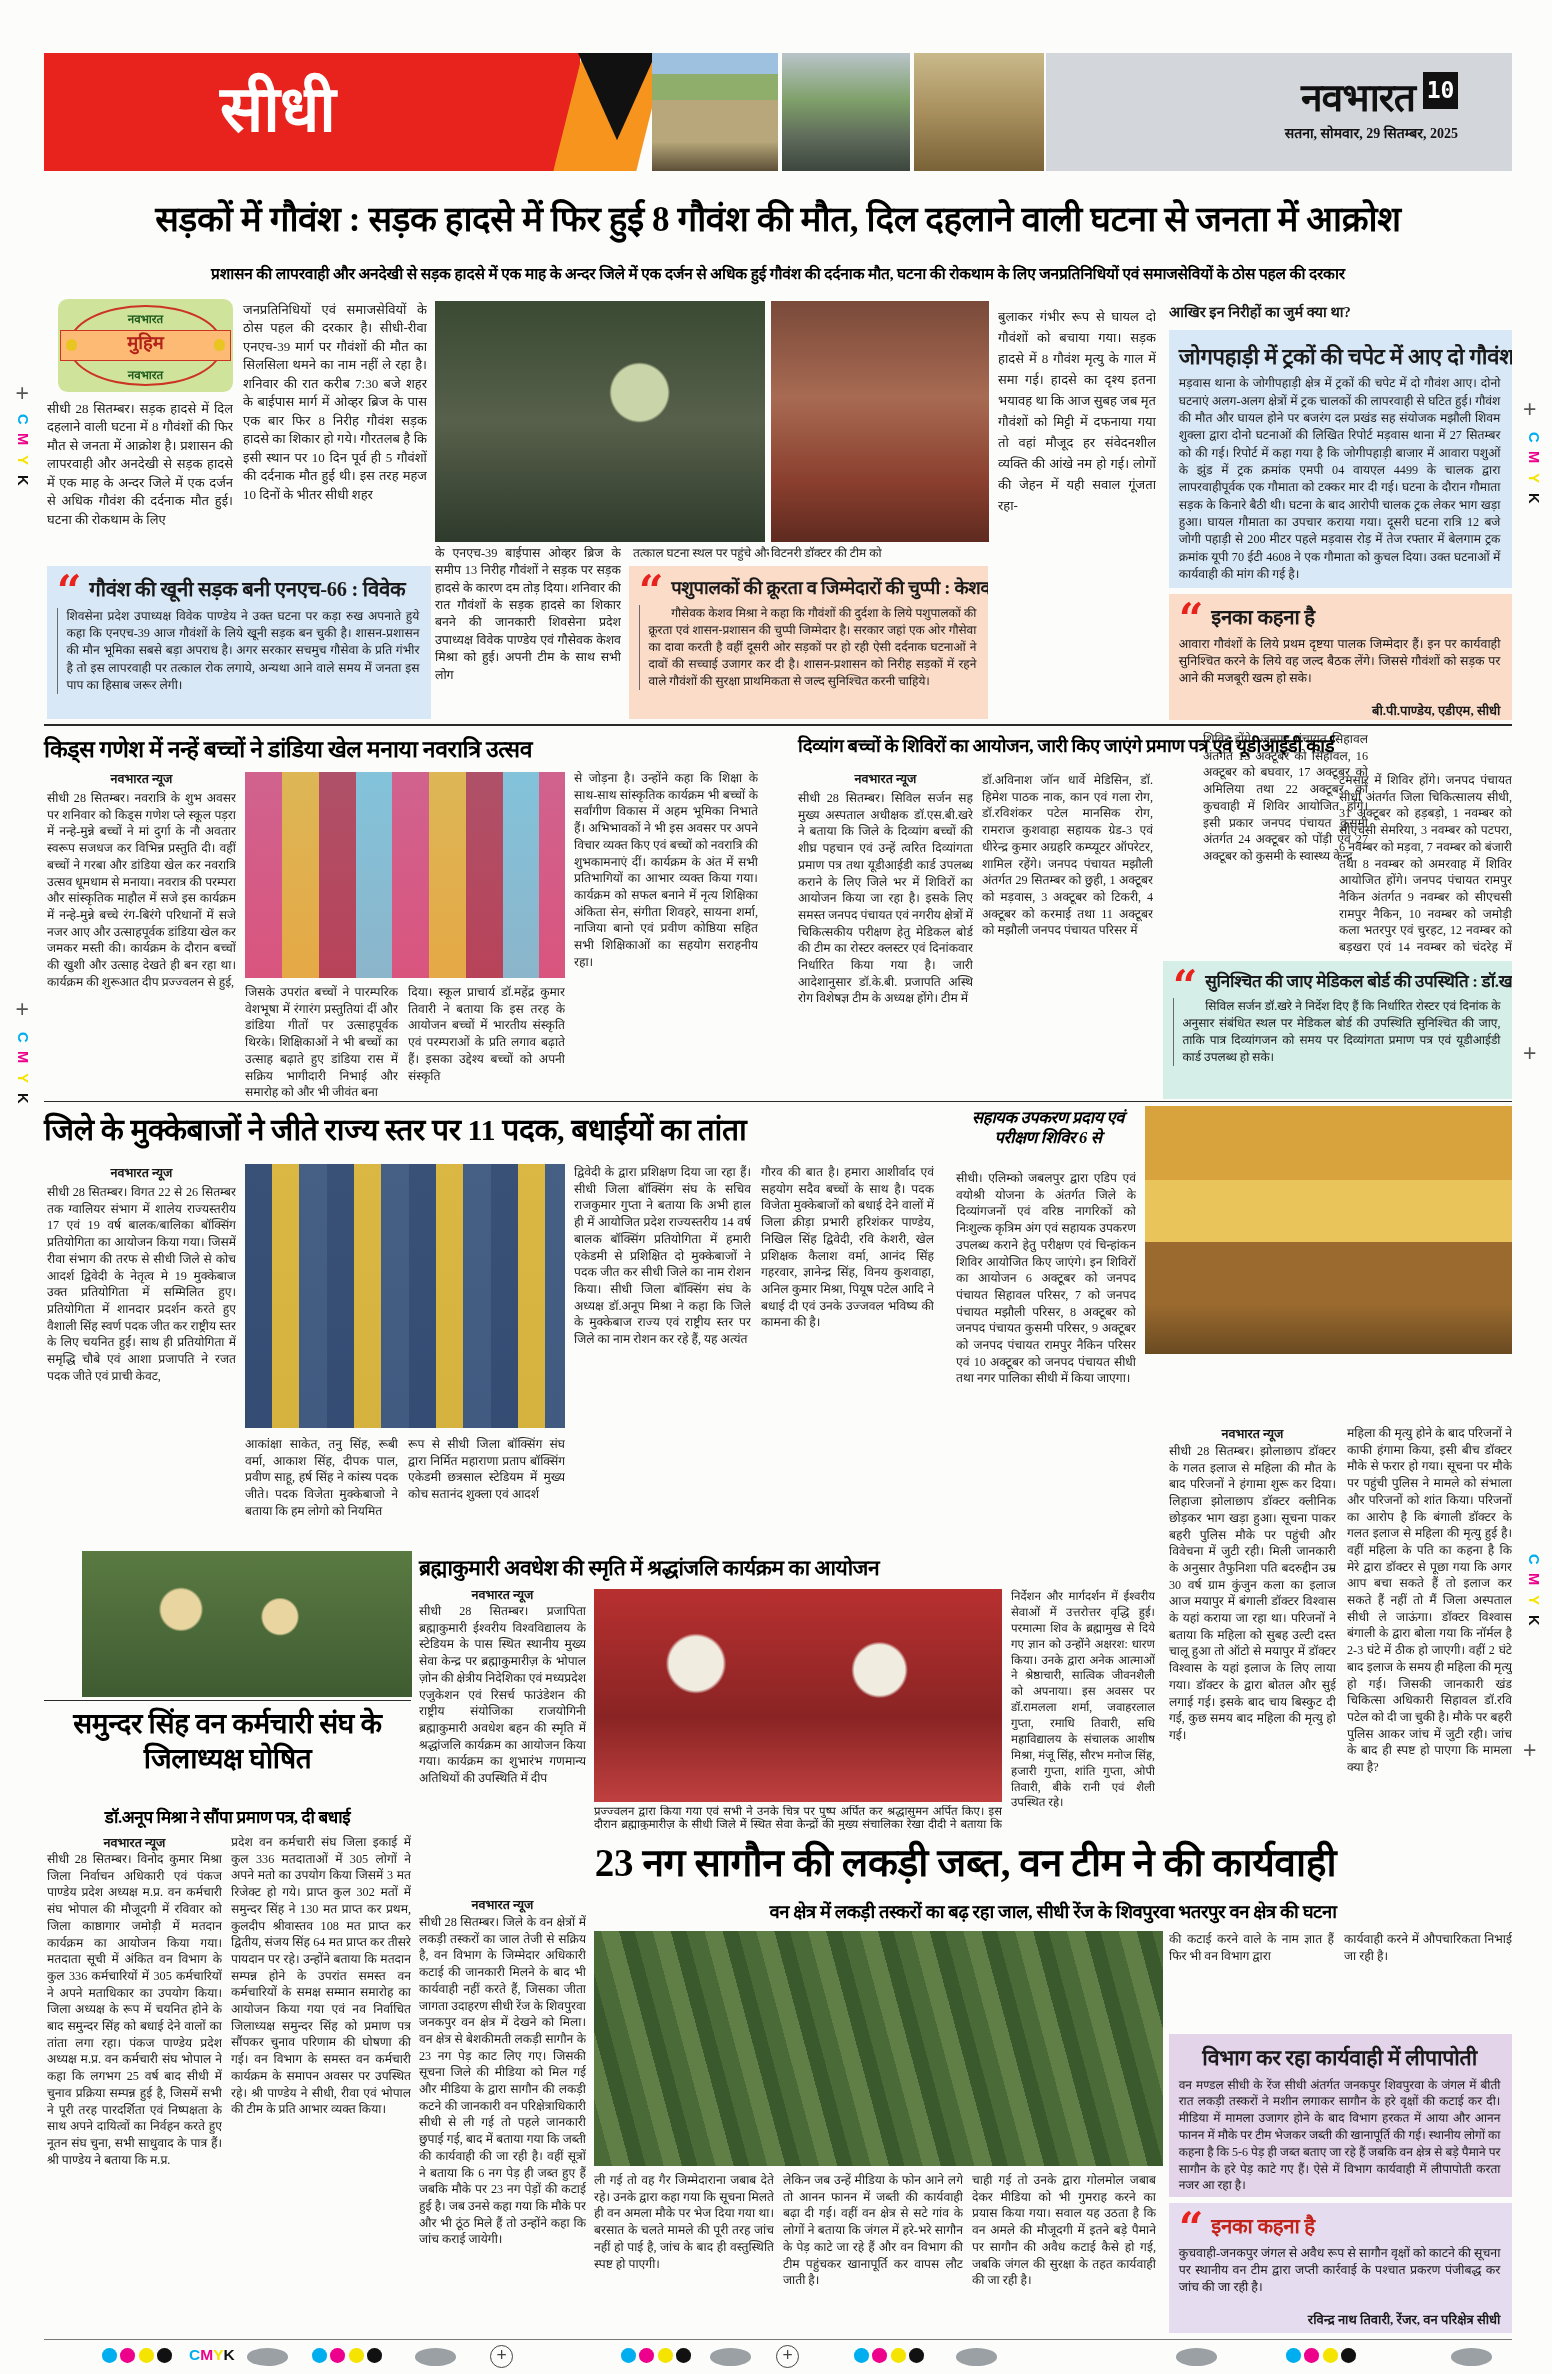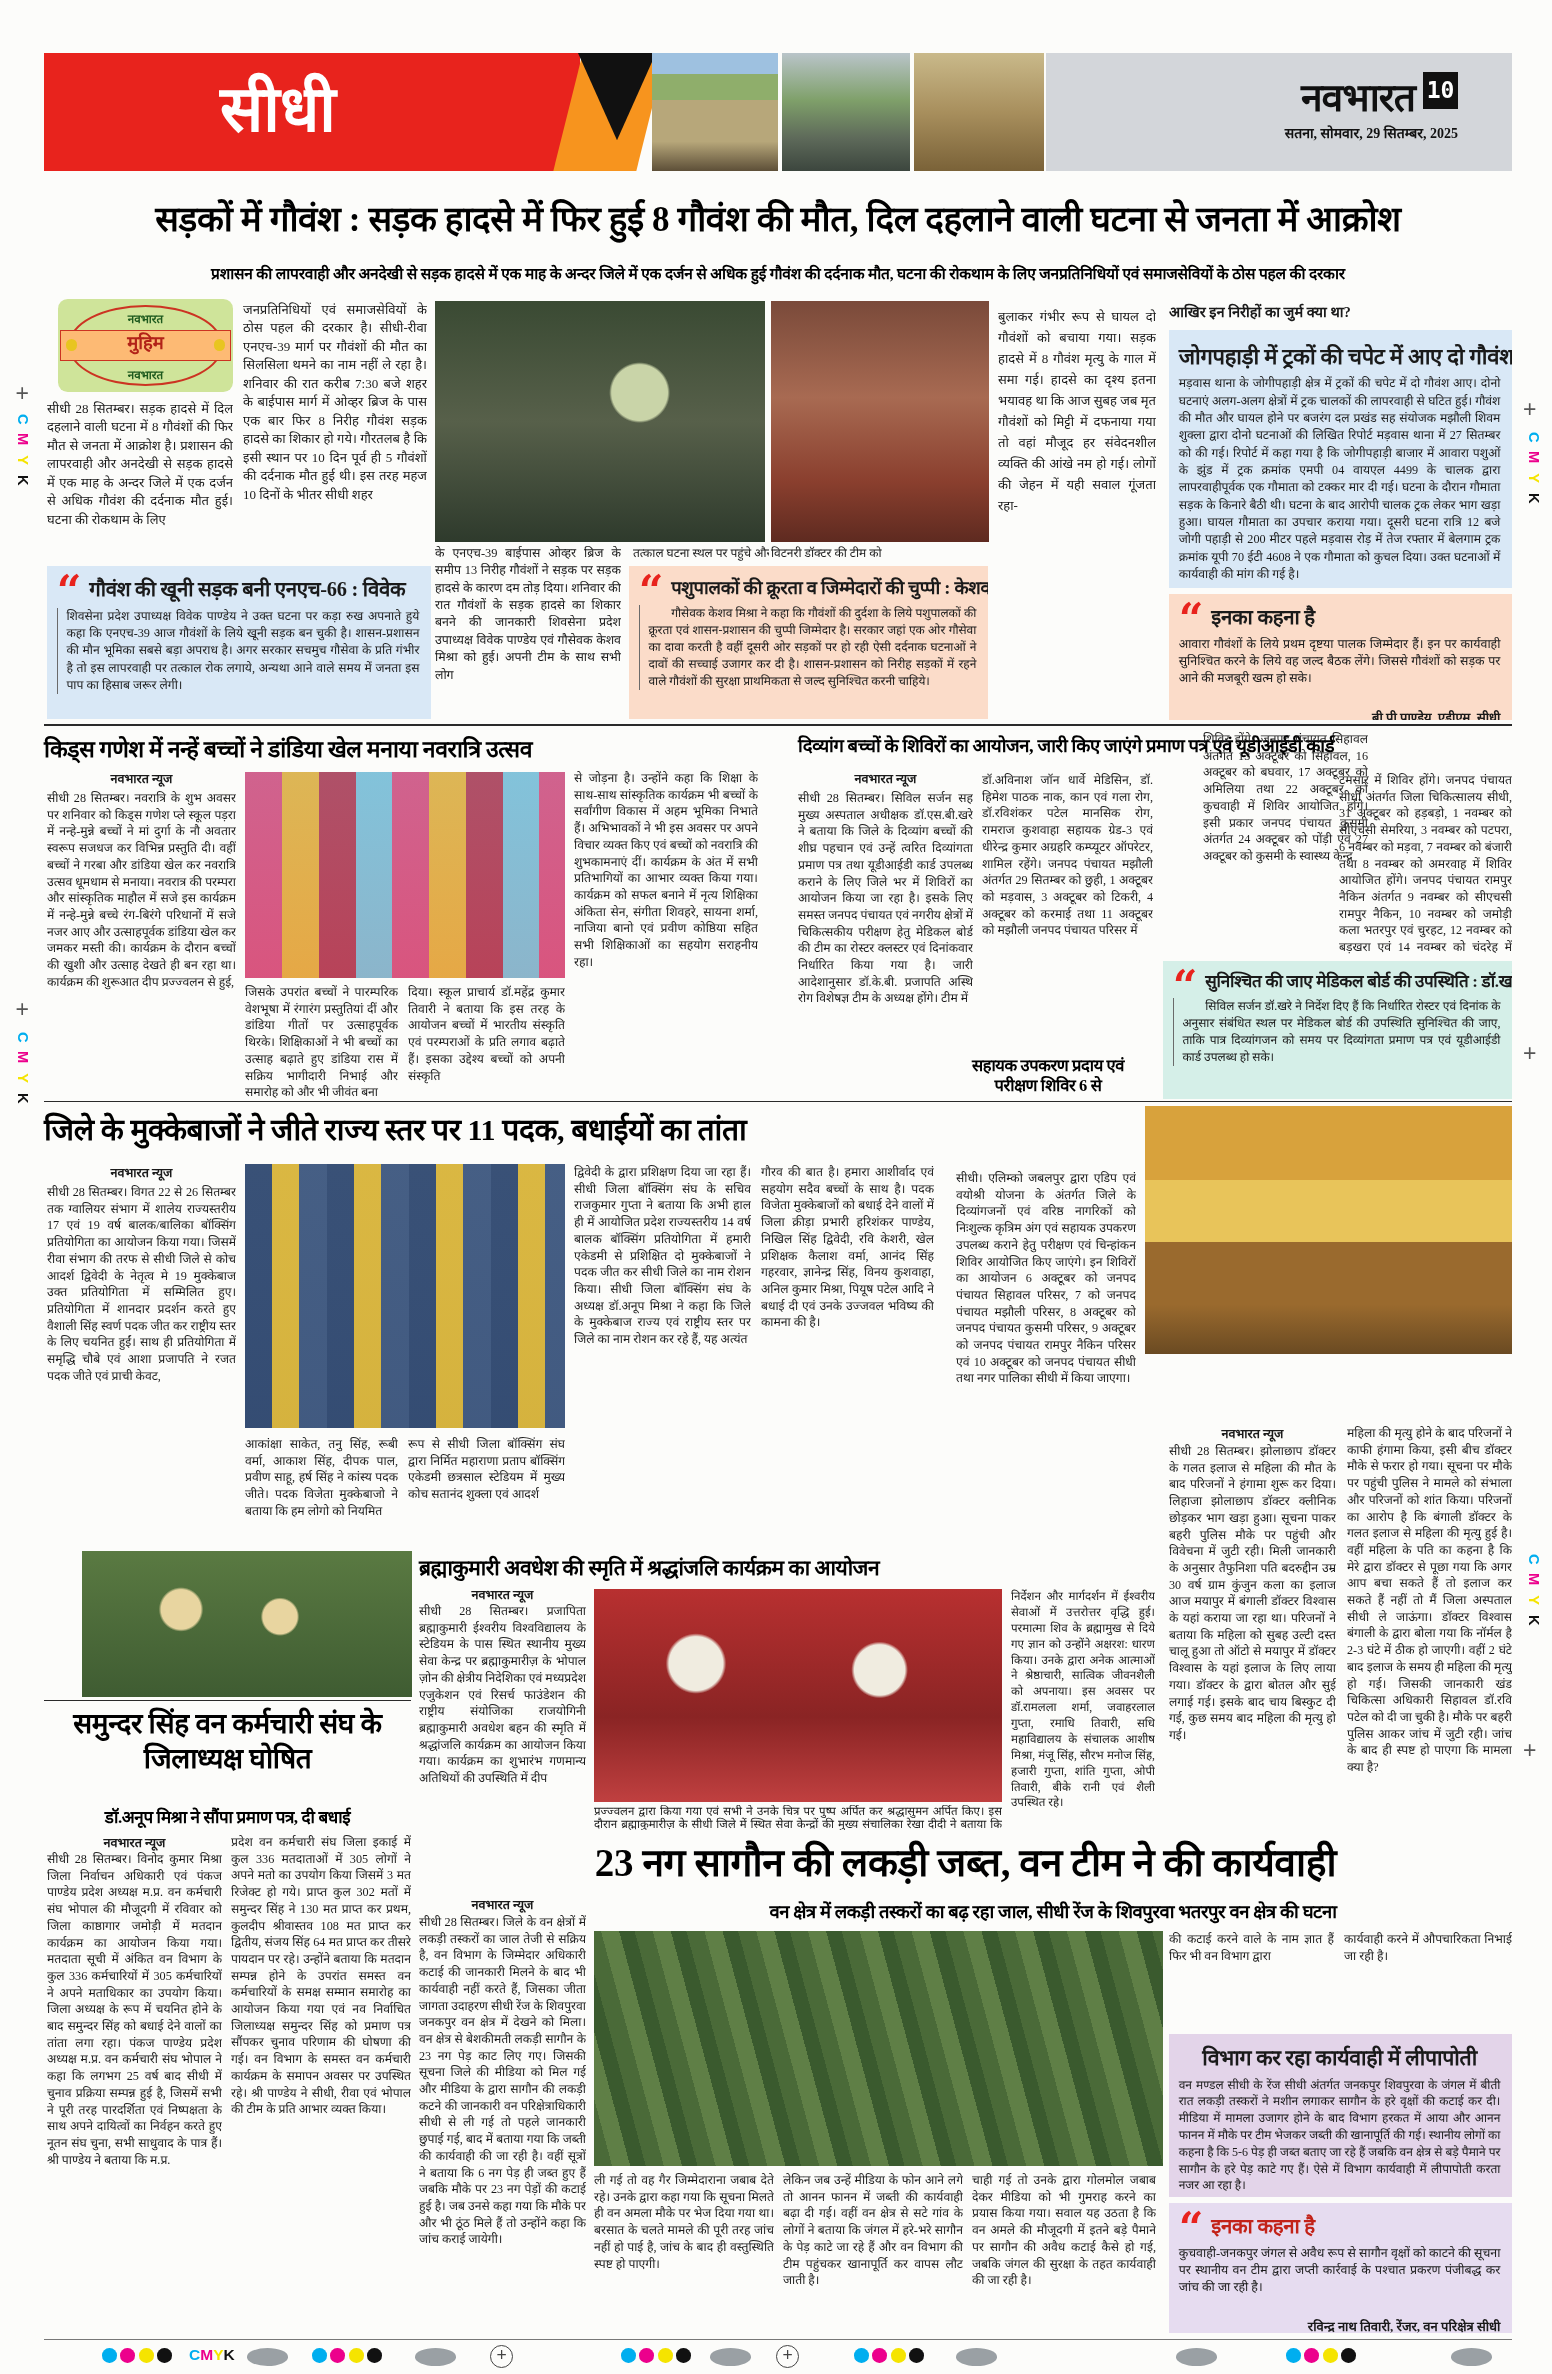--- a/index.html
+++ b/index.html
@@ -9,21 +9,21 @@
   .col{position:absolute;font-size:12.2px;line-height:1.37;text-align:justify;overflow:hidden;}
   .hl{position:absolute;font-weight:bold;color:#000000;white-space:nowrap;letter-spacing:-0.4px;}
   .byline{position:absolute;font-weight:bold;font-size:12.6px;text-align:center;}
   .ph{position:absolute;}
   .rule{position:absolute;background:#2a2a2a;}
   
   .qbox{position:absolute;padding:7.8px 11.6px 7.8px 9.7px;box-sizing:border-box;overflow:hidden;}
   .qm{float:left;color:#e8231d;font-size:43px;line-height:.7;font-weight:bold;margin:1.9px 7.8px 0 0;font-family:"DejaVu Serif",serif;}
   .qt{font-weight:bold;font-size:18.4px;white-space:nowrap;letter-spacing:-0.3px;margin-bottom:5.8px;}
   .qb{font-size:12.6px;line-height:1.42;text-align:justify;border-left:1.9px solid #6a6a6a;padding-left:8.7px;clear:none;}
-  .qby{text-align:right;font-weight:bold;font-size:13px;margin-top:20px;}
+  .qby{text-align:right;font-weight:bold;font-size:13px;margin-top:13px;}
   .box-blue{background:#d9e8f6;}
   .box-peach{background:#fbdcc9;}
   .box-teal{background:#d5efe8;}
   .box-purple{background:#e3d4e9;}
   .box-lav{background:#e6dcf0;}
   
   .redbox{position:absolute;background:#e8231d;}
   .redbox .ed{position:absolute;left:0;right:68px;top:9.7px;text-align:center;color:#fff;font-size:64px;font-weight:bold;}
   .graybox{position:absolute;background:#d3d6da;}
   .paper{position:absolute;font-weight:bold;font-size:39px;letter-spacing:-1px;color:#101010;}
@@ -165,21 +165,21 @@
 
   <div class="hl" style="left:44px;top:1108px;width:907px;font-size:30px;">जिले के मुक्केबाजों ने जीते राज्य स्तर पर 11 पदक, बधाईयों का तांता</div>
   <div class="byline" style="left:47px;top:1164px;width:189px;">नवभारत न्यूज</div>
   <div class="col" style="left:47px;top:1184px;width:189px;height:357px;">सीधी 28 सितम्बर। विगत 22 से 26 सितम्बर तक ग्वालियर संभाग में शालेय राज्यस्तरीय 17 एवं 19 वर्ष बालक/बालिका बॉक्सिंग प्रतियोगिता का आयोजन किया गया। जिसमें रीवा संभाग की तरफ से सीधी जिले से कोच आदर्श द्विवेदी के नेतृत्व मे 19 मुक्केबाज उक्त प्रतियोगिता में सम्मिलित हुए। प्रतियोगिता में शानदार प्रदर्शन करते हुए वैशाली सिंह स्वर्ण पदक जीत कर राष्ट्रीय स्तर के लिए चयनित हुईं। साथ ही प्रतियोगिता में समृद्धि चौबे एवं आशा प्रजापति ने रजत पदक जीते एवं प्राची केवट,</div>
   <div class="ph" style="left:245px;top:1164px;width:320px;height:264px;background:repeating-linear-gradient(90deg,rgba(43,74,122,.85) 0 27px,rgba(232,194,60,.85) 27px 54px,rgba(58,90,138,.85) 54px 82px),linear-gradient(#8a7a66,#6a5a4a);"></div>
   <div class="col" style="left:245px;top:1436px;width:153px;height:105px;">आकांक्षा साकेत, तनु सिंह, रूबी वर्मा, आकाश सिंह, दीपक पाल, प्रवीण साहू, हर्ष सिंह ने कांस्य पदक जीते। पदक विजेता मुक्केबाजो ने बताया कि हम लोगो को नियमित</div>
   <div class="col" style="left:408px;top:1436px;width:157px;height:105px;">रूप से सीधी जिला बॉक्सिंग संघ द्वारा निर्मित महाराणा प्रताप बॉक्सिंग एकेडमी छत्रसाल स्टेडियम में मुख्य कोच सतानंद शुक्ला एवं आदर्श</div>
   <div class="col" style="left:574px;top:1164px;width:177px;height:377px;">द्विवेदी के द्वारा प्रशिक्षण दिया जा रहा हैं। सीधी जिला बॉक्सिंग संघ के सचिव राजकुमार गुप्ता ने बताया कि अभी हाल ही में आयोजित प्रदेश राज्यस्तरीय 14 वर्ष बालक बॉक्सिंग प्रतियोगिता में हमारी एकेडमी से प्रशिक्षित दो मुक्केबाजों ने पदक जीत कर सीधी जिले का नाम रोशन किया। सीधी जिला बॉक्सिंग संघ के अध्यक्ष डॉ.अनूप मिश्रा ने कहा कि जिले के मुक्केबाज राज्य एवं राष्ट्रीय स्तर पर जिले का नाम रोशन कर रहे हैं, यह अत्यंत</div>
   <div class="col" style="left:761px;top:1164px;width:173px;height:377px;">गौरव की बात है। हमारा आशीर्वाद एवं सहयोग सदैव बच्चों के साथ है। पदक विजेता मुक्केबाजों को बधाई देने वालों में जिला क्रीड़ा प्रभारी हरिशंकर पाण्डेय, निखिल सिंह द्विवेदी, रवि केशरी, खेल प्रशिक्षक कैलाश वर्मा, आनंद सिंह गहरवार, ज्ञानेन्द्र सिंह, विनय कुशवाहा, अनिल कुमार मिश्रा, पियूष पटेल आदि ने बधाई दी एवं उनके उज्जवल भविष्य की कामना की है।</div>
 
-  <div class="hl" style="left:956px;top:1056px;width:184px;font-size:16.5px;white-space:normal;text-align:center;line-height:1.2;">सहायक उपकरण प्रदाय एवं परीक्षण शिविर 6 से</div>
+  <div class="hl" style="left:956px;top:1108px;width:184px;font-size:16.5px;white-space:normal;text-align:center;line-height:1.2;font-style:italic;">सहायक उपकरण प्रदाय एवं परीक्षण शिविर 6 से</div>
   <div class="col" style="left:956px;top:1170px;width:180px;height:373px;">सीधी। एलिम्को जबलपुर द्वारा एडिप एवं वयोश्री योजना के अंतर्गत जिले के दिव्यांगजनों एवं वरिष्ठ नागरिकों को निःशुल्क कृत्रिम अंग एवं सहायक उपकरण उपलब्ध कराने हेतु परीक्षण एवं चिन्हांकन शिविर आयोजित किए जाएंगे। इन शिविरों का आयोजन 6 अक्टूबर को जनपद पंचायत सिहावल परिसर, 7 को जनपद पंचायत मझौली परिसर, 8 अक्टूबर को जनपद पंचायत कुसमी परिसर, 9 अक्टूबर को जनपद पंचायत रामपुर नैकिन परिसर एवं 10 अक्टूबर को जनपद पंचायत सीधी तथा नगर पालिका सीधी में किया जाएगा।</div>
   <div class="ph" style="left:1145px;top:1106px;width:367px;height:248px;background:linear-gradient(180deg,#d8a23c 0 30%,#e8c45a 30% 55%,#9a6a2e 55% 80%,#6a4a22);"></div>
 
   <div class="byline" style="left:1169px;top:1425px;width:167px;">नवभारत न्यूज</div>
   <div class="col" style="left:1169px;top:1443px;width:167px;height:362px;">सीधी 28 सितम्बर। झोलाछाप डॉक्टर के गलत इलाज से महिला की मौत के बाद परिजनों ने हंगामा शुरू कर दिया। लिहाजा झोलाछाप डॉक्टर क्लीनिक छोड़कर भाग खड़ा हुआ। सूचना पाकर बहरी पुलिस मौके पर पहुंची और विवेचना में जुटी रही। मिली जानकारी के अनुसार तैफुनिशा पति बदरुद्दीन उम्र 30 वर्ष ग्राम कुंजुन कला का इलाज आज मयापुर में बंगाली डॉक्टर विश्वास के यहां कराया जा रहा था। परिजनों ने बताया कि महिला को सुबह उल्टी दस्त चालू हुआ तो ऑटो से मयापुर में डॉक्टर विश्वास के यहां इलाज के लिए लाया गया। डॉक्टर के द्वारा बोतल और सुई लगाई गई। इसके बाद चाय बिस्कुट दी गई, कुछ समय बाद महिला की मृत्यु हो गई।</div>
   <div class="col" style="left:1347px;top:1425px;width:165px;height:380px;">महिला की मृत्यु होने के बाद परिजनों ने काफी हंगामा किया, इसी बीच डॉक्टर मौके से फरार हो गया। सूचना पर मौके पर पहुंची पुलिस ने मामले को संभाला और परिजनों को शांत किया। परिजनों का आरोप है कि बंगाली डॉक्टर के गलत इलाज से महिला की मृत्यु हुई है। वहीं महिला के पति का कहना है कि मेरे द्वारा डॉक्टर से पूछा गया कि अगर आप बचा सकते हैं तो इलाज कर सकते हैं नहीं तो मैं जिला अस्पताल सीधी ले जाऊंगा। डॉक्टर विश्वास बंगाली के द्वारा बोला गया कि नॉर्मल है 2-3 घंटे में ठीक हो जाएगी। वहीं 2 घंटे बाद इलाज के समय ही महिला की मृत्यु हो गई। जिसकी जानकारी खंड चिकित्सा अधिकारी सिहावल डॉ.रवि पटेल को दी जा चुकी है। मौके पर बहरी पुलिस आकर जांच में जुटी रही। जांच के बाद ही स्पष्ट हो पाएगा कि मामला क्या है?</div>
 
   <div class="ph" style="left:82px;top:1551px;width:330px;height:146px;background:radial-gradient(circle at 30% 40%,#e8d5a0 0 8%,rgba(0,0,0,0) 9%),radial-gradient(circle at 60% 45%,#e8d5a0 0 8%,rgba(0,0,0,0) 9%),linear-gradient(180deg,#5a7a42,#3f5c32);"></div>
 
   <div class="hl" style="left:419px;top:1553px;width:736px;font-size:21px;">ब्रह्माकुमारी अवधेश की स्मृति में श्रद्धांजलि कार्यक्रम का आयोजन</div>

